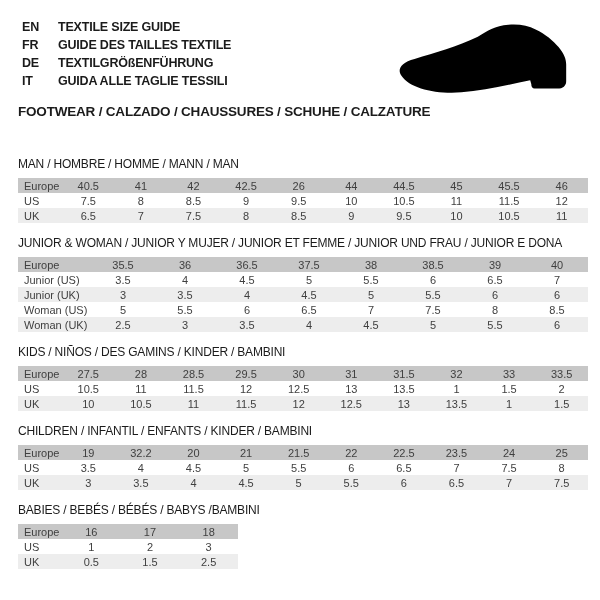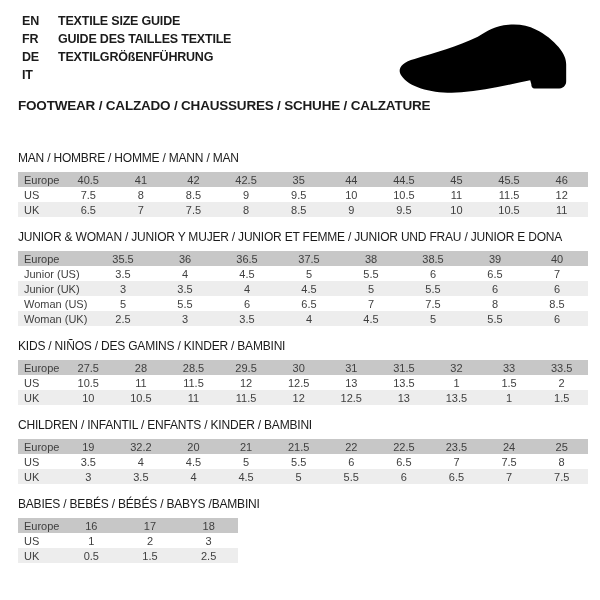--- a/index.html
+++ b/index.html
@@ -9,21 +9,21 @@
     width: 600px;
     height: 600px;
     background: var(--page-bg, #ffffff);
     font-family: "Liberation Sans", sans-serif;
     color: var(--title-color, #1b1b1b);
     padding: 10px 12px 0 18px;
     overflow: hidden;
   }
 
   
-  .lang-list { padding-left: 4px; margin-top: 2px; }
+  .lang-list { padding-left: 4px; margin-top: 8px; }
   .lang-row {
     display: flex;
     height: 18px;
     align-items: center;
     font-weight: bold;
     font-size: 12.5px;
     letter-spacing: -0.2px;
     white-space: nowrap;
   }
   .lang-code { width: 36px; flex: 0 0 36px; }
@@ -85,20 +85,21 @@
     <div class="lang-row">
       <span class="lang-code">FR</span>
       <span class="lang-label">GUIDE DES TAILLES TEXTILE</span>
     </div>
     <div class="lang-row">
       <span class="lang-code">DE</span>
       <span class="lang-label">TEXTILGRÖßENFÜHRUNG</span>
     </div>
     <div class="lang-row">
       <span class="lang-code">IT</span>
+      <span class="lang-label">GUIDA ALLE TAGLIE TESSILI</span>
     </div>
   </div>
 
   <div class="category-line">FOOTWEAR / CALZADO / CHAUSSURES / SCHUHE / CALZATURE</div>
 
   <div class="shoe-wrap">
     <svg viewBox="0 0 165 80" preserveAspectRatio="none" aria-hidden="true">
       <path fill="#000" d="M5,58
            C1,52 4,44 17,40
            C36,33 56,27 75,16
@@ -119,21 +120,21 @@
   <section class="size-section first">
     <h2 class="section-title">MAN / HOMBRE / HOMME / MANN / MAN</h2>
     <table class="size-table">
       <tbody>
           <tr class="head-row">
             <th class="row-label">Europe</th>
             <td>40.5</td>
             <td>41</td>
             <td>42</td>
             <td>42.5</td>
-            <td>35</td>
+            <td>26</td>
             <td>44</td>
             <td>44.5</td>
             <td>45</td>
             <td>45.5</td>
             <td>46</td>
           </tr>
           <tr class="plain-row">
             <th class="row-label">US</th>
             <td>7.5</td>
             <td>8</td>

